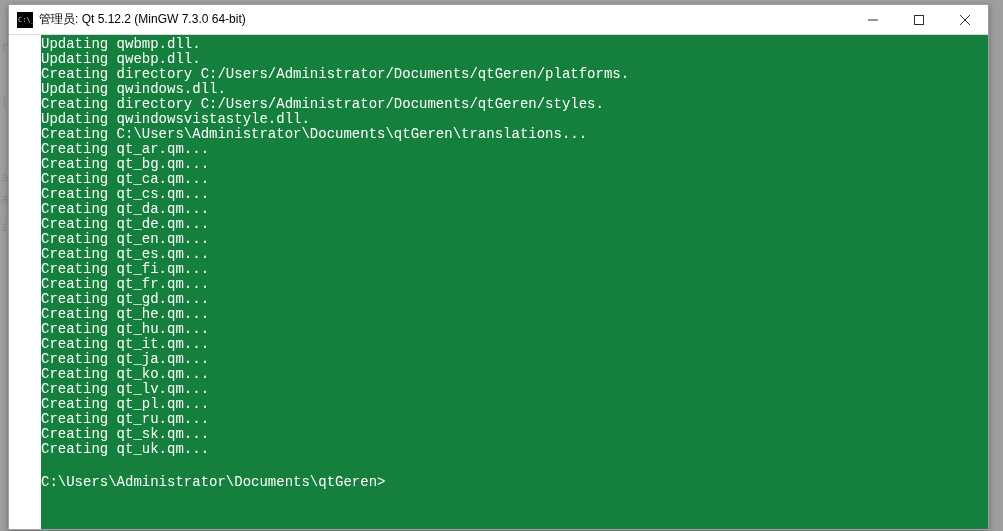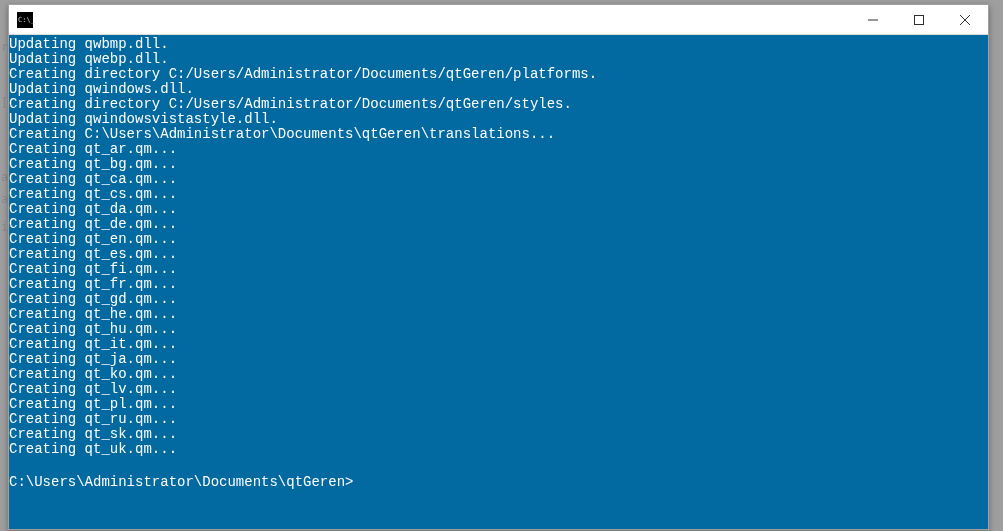--- a/index.html
+++ b/index.html
@@ -52,28 +52,29 @@
   .win-buttons{display:flex;height:100%;}
   .win-btn{
     width:46px;height:100%;
     display:flex;align-items:center;justify-content:center;
     color:#303030;
   }
   .win-btn svg{width:10px;height:10px;stroke:currentColor;fill:none;stroke-width:1;}
   
   .client{
     flex:1;
-    background:#0369a1;
+    background:#15803d;
     color:#fff;
     font-family:"NSimSun","SimSun","Courier New",monospace;
     font-size:14px;
     line-height:15px;
     white-space:pre;
     overflow:hidden;
     padding:2px 8px 0 0;
+    margin-left:32px;
   }
   .client .row{padding:0;white-space:pre;}
   .prompt-row{margin-top:15px;}
   .cursor{
     width:8px;height:14px;
     background:transparent;
     display:inline-block;
   }
   
   .gutter{
@@ -93,20 +94,21 @@
   <span style="top:96px">[</span>
   <span style="top:170px">a</span>
   <span style="top:192px">a</span>
   <span style="top:220px">i</span>
 </div>
 
 <div class="window">
 
   <div class="titlebar">
     <div class="icon"></div>
+    <div class="title">管理员: Qt 5.12.2 (MinGW 7.3.0 64-bit)</div>
     <div class="spacer"></div>
     <div class="win-buttons">
       <div class="win-btn" title="Minimize">
         <svg viewBox="0 0 10 10">
             <line x1="0" y1="5" x2="10" y2="5"></line>
           </svg>
       </div>
       <div class="win-btn" title="Maximize">
         <svg viewBox="0 0 10 10">
             <rect x="0.5" y="0.5" width="9" height="9"></rect>

